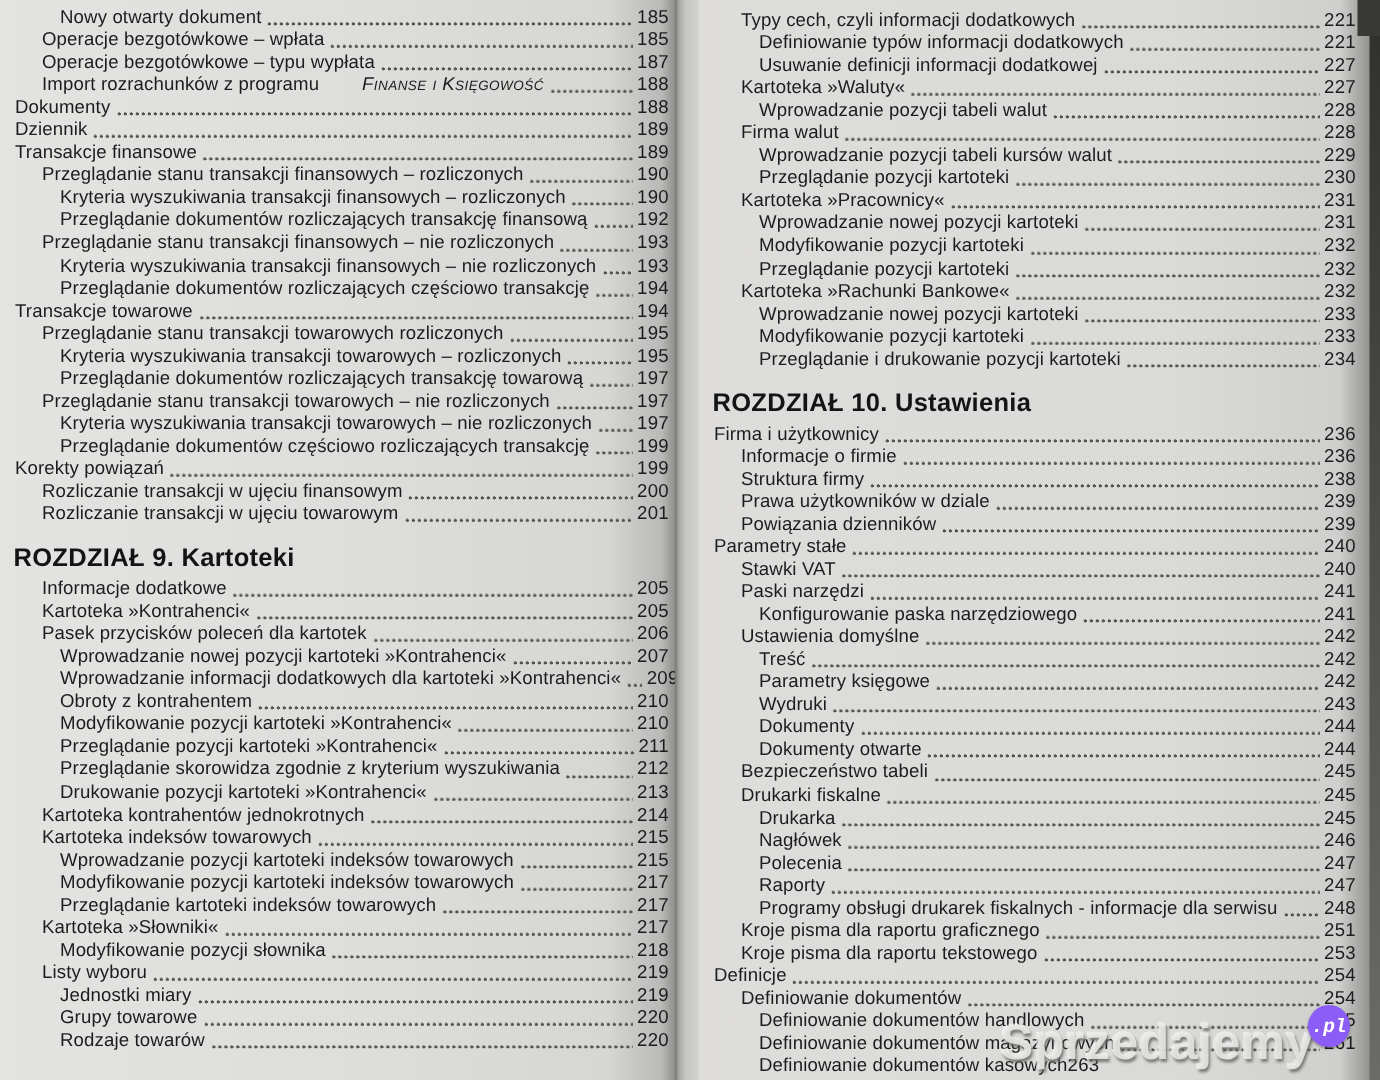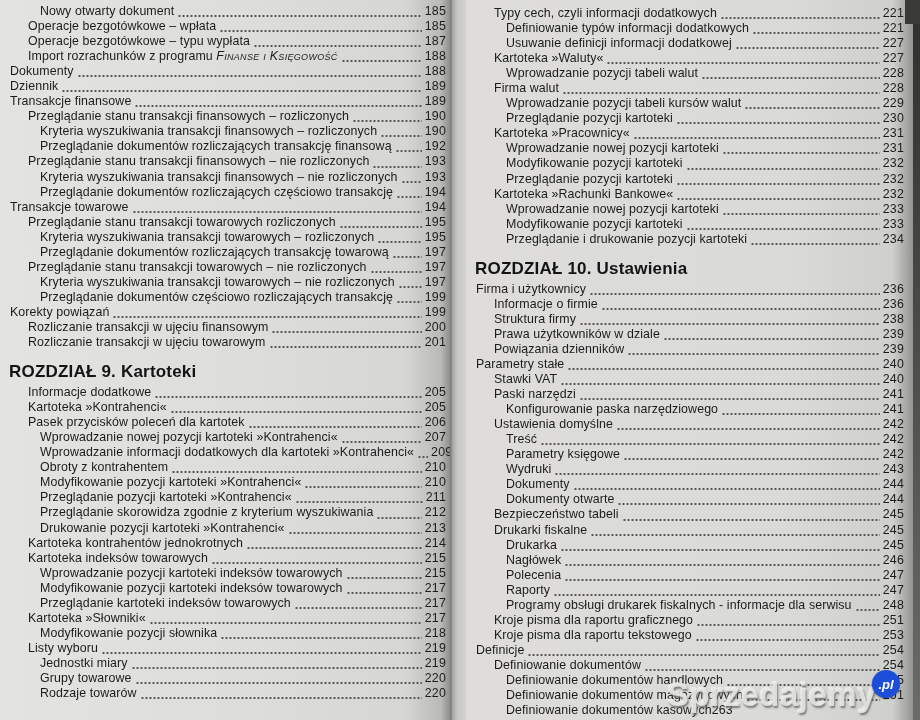--- a/index.html
+++ b/index.html
@@ -28,21 +28,21 @@
   }
   .right-edge{position:absolute;right:0;top:0;width:7px;height:720px;
     background:linear-gradient(180deg,#2f2f2d,#6b6b69);}
   .corner-shadow{position:absolute;right:0;top:0;width:15px;height:24px;background:#393937;}
 
   .toc-row{display:flex;align-items:baseline;line-height:15.05px;font-size:12.4px;white-space:nowrap;}
   .lvl-0{padding-left:2px;}
   .lvl-1{padding-left:20px;}
   .lvl-2{padding-left:32px;}
   .toc-label{white-space:nowrap;letter-spacing:0.1px;}
-  .toc-label em{font-style:italic;font-variant:small-caps;letter-spacing:0.3px;}
+  .toc-label em{font-style:italic;font-variant:small-caps;letter-spacing:0.3px;margin-left:25px;}
   .toc-dots{
     flex:1;min-width:10px;margin:0 3px 2px 4px;height:4px;align-self:flex-end;
     background-image:radial-gradient(circle at 1.5px 2px,#56544f 0.9px,rgba(0,0,0,0) 1.3px);
     background-size:4px 4px;background-repeat:repeat-x;background-position:0 1px;
   }
   .toc-page{text-align:right;white-space:nowrap;letter-spacing:0.2px;}
 
   .chapter-heading{
     font-size:17px;font-weight:bold;line-height:20px;
     margin:12px 0 3px 1px;letter-spacing:0.2px;color:#141414;
@@ -517,16 +517,16 @@
         <span class="toc-page">263</span>
       </div>
     </div>
 </div>
 
 <div class="right-edge"></div>
 <div class="corner-shadow"></div>
 
 <div class="watermark">
   <span class="wm-text">Sprzedajemy</span>
-  <span class="wm-badge" id="wm-badge" style="background: #1d4ed8;">
+  <span class="wm-badge" id="wm-badge" style="background: #8b5cf6; font-family: Liberation Mono, monospace;">
       <span>.pl</span>
     </span>
 </div>
 
 </body></html>

